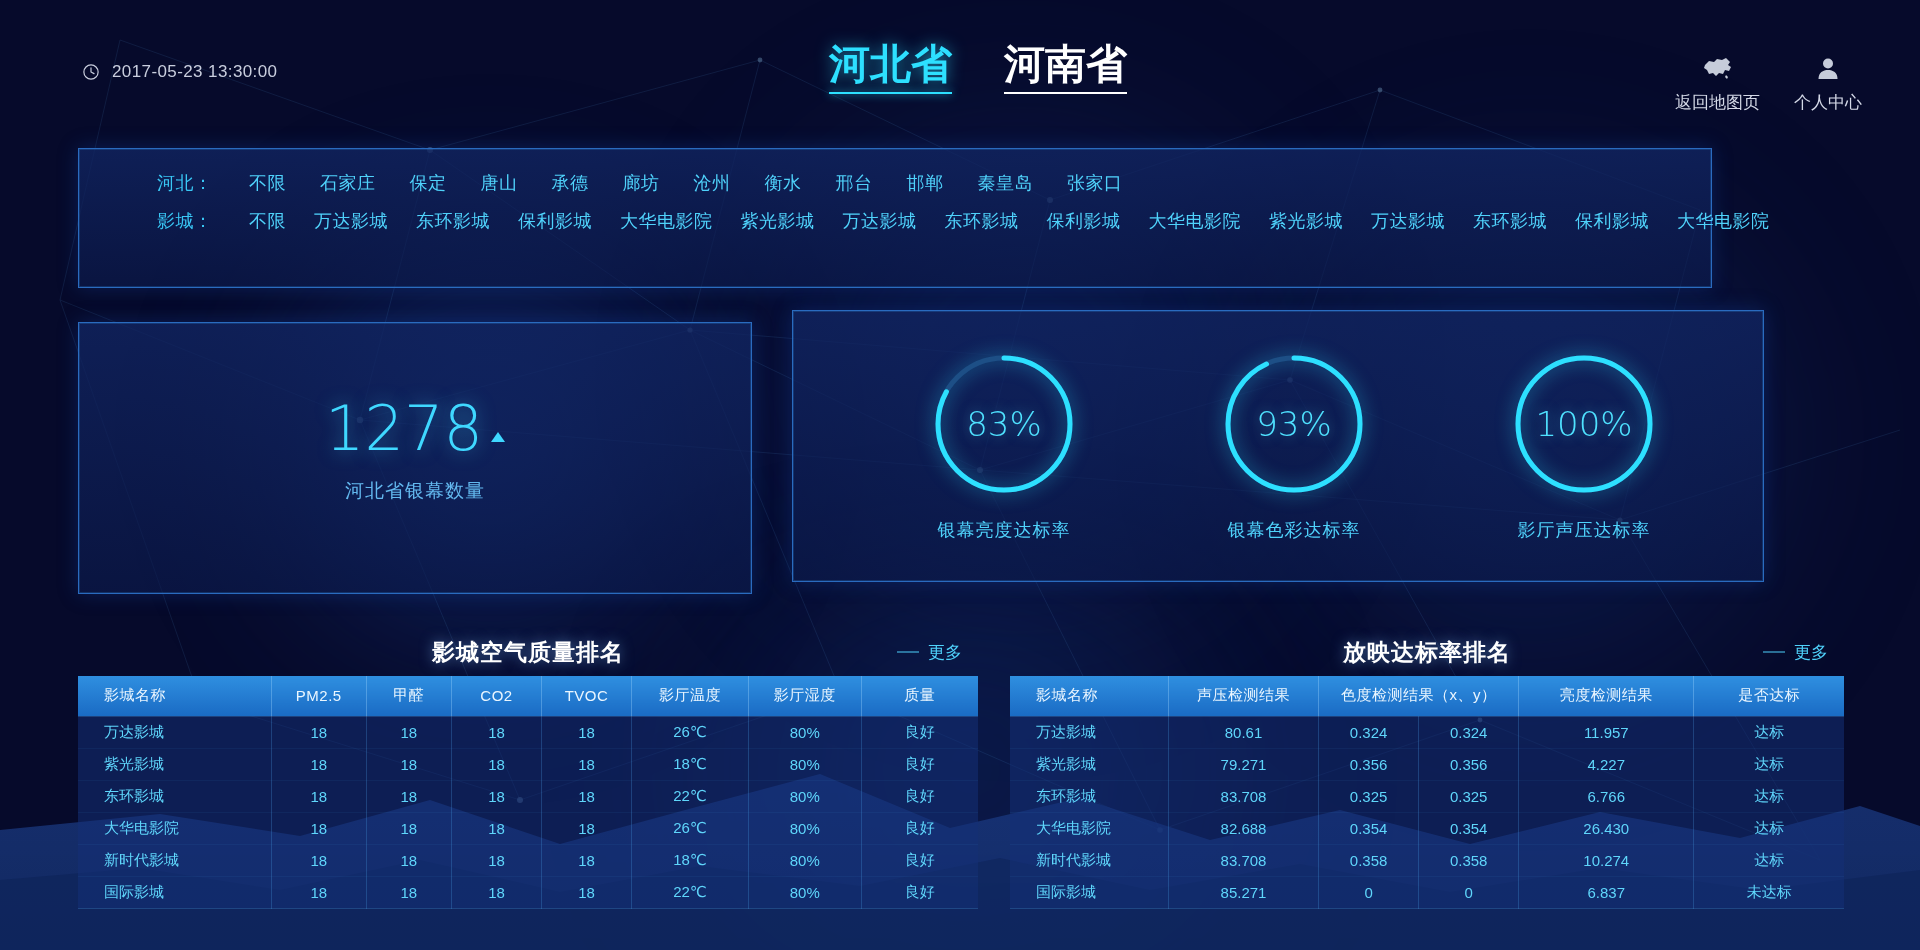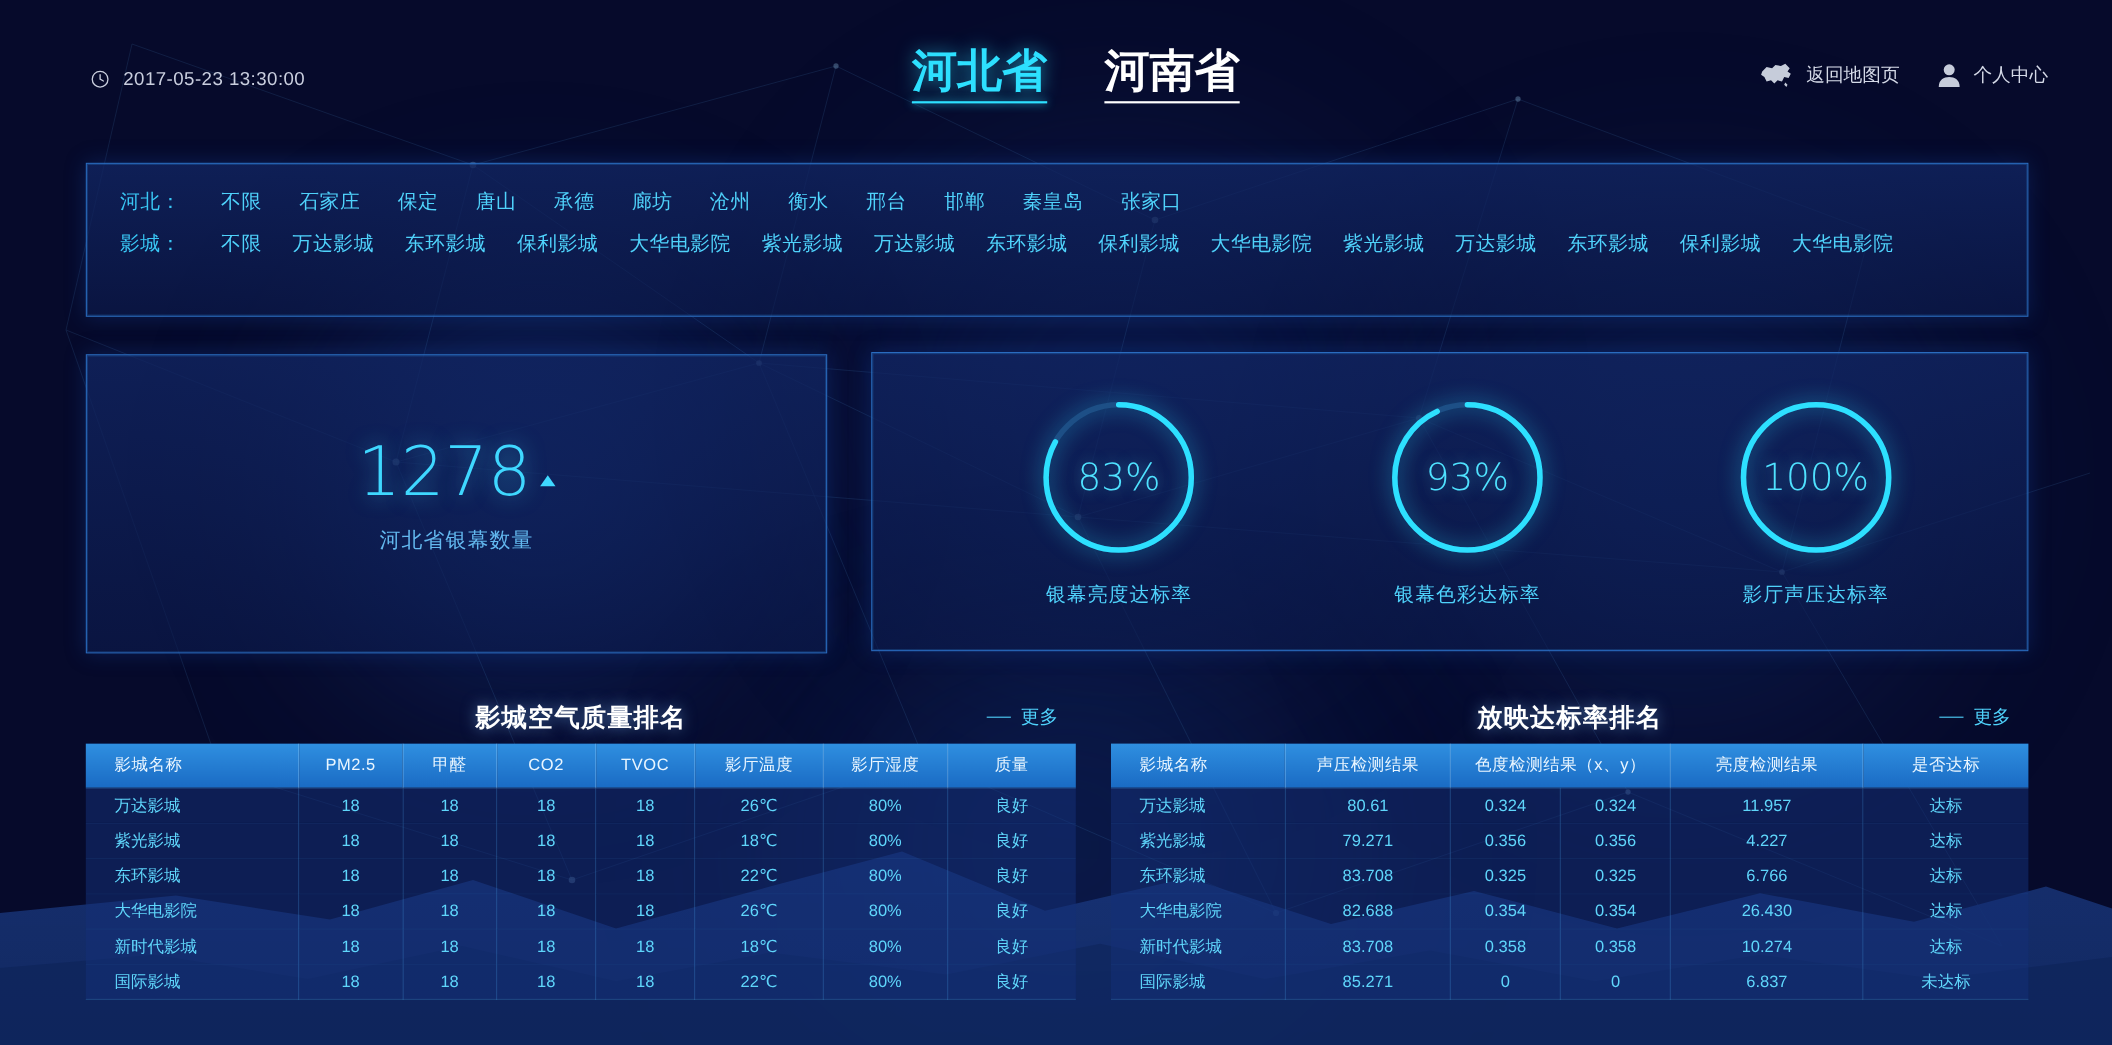--- a/index.html
+++ b/index.html
@@ -75,33 +75,33 @@
   .prov-active::after { background: #2de0ff; box-shadow: 0 0 8px rgba(45,224,255,.9); }
   .prov-idle { color: #ffffff; }
   .prov-idle::after { background: #ffffff; }
 
   .header-right {
     position: absolute; right: 58px; top: 56px;
     display: flex; align-items: center; gap: 34px;
   }
   .hr-item {
     display: flex; align-items: center; gap: 11px;
-    color: #d4d9e7; font-size: 17px; cursor: pointer;
+    color: #d4d9e7; font-size: 17px; cursor: pointer; flex-direction: column;
   }
 
   
   .panel {
     position: absolute;
     background: linear-gradient(180deg, rgba(17,37,98,.78), rgba(12,27,78,.62));
     border: 1px solid #2a6bbf;
     box-shadow: inset 0 0 0 1px rgba(52,150,235,.22), 0 0 18px rgba(20,70,160,.35);
   }
 
   
-  .filter-panel { left: 78px; top: 148px; width: 1766px; height: 140px; }
+  .filter-panel { left: 78px; top: 148px; width: 1634px; height: 140px; padding-left: 48px; }
   .filter-inner { padding: 22px 30px 0 30px; }
   .filter-row { display: flex; align-items: center; margin-bottom: 14px; }
   .filter-label {
     color: #39c7f5; font-size: 18px; width: 92px; flex: 0 0 92px;
     letter-spacing: .5px;
   }
   .filter-opts { display: flex; align-items: center; flex-wrap: nowrap; }
   .filter-opt {
     color: #4fd2fb; font-size: 18px; white-space: nowrap;
     cursor: pointer; letter-spacing: .5px;
@@ -125,21 +125,21 @@
   .stat-arrow {
     width: 0; height: 0; margin-top: 34px;
     border-left: 7px solid transparent; border-right: 7px solid transparent;
     border-bottom: 10px solid #3fd8ff;
   }
   .stat-label {
     margin-top: 18px; color: #63b8ef; font-size: 19px; letter-spacing: 1px;
   }
 
   
-  .gauge-panel { left: 792px; top: 320px; width: 1052px; height: 272px; padding-left: 32px; }
+  .gauge-panel { left: 792px; top: 310px; width: 972px; height: 272px; padding-left: 32px; }
   .gauge-inner {
     height: 100%; display: flex; align-items: center; justify-content: space-around;
     padding: 0 34px;
   }
   .gauge { text-align: center; }
   .ring-wrap { position: relative; width: 148px; height: 148px; margin: 0 auto; }
   .ring-svg { display: block; filter: drop-shadow(0 0 9px rgba(45,224,255,.55)); }
   .ring-text {
     position: absolute; inset: 0; display: flex; align-items: center; justify-content: center;
     color: #4fe2ff; font-size: 34px; font-weight: 300;

